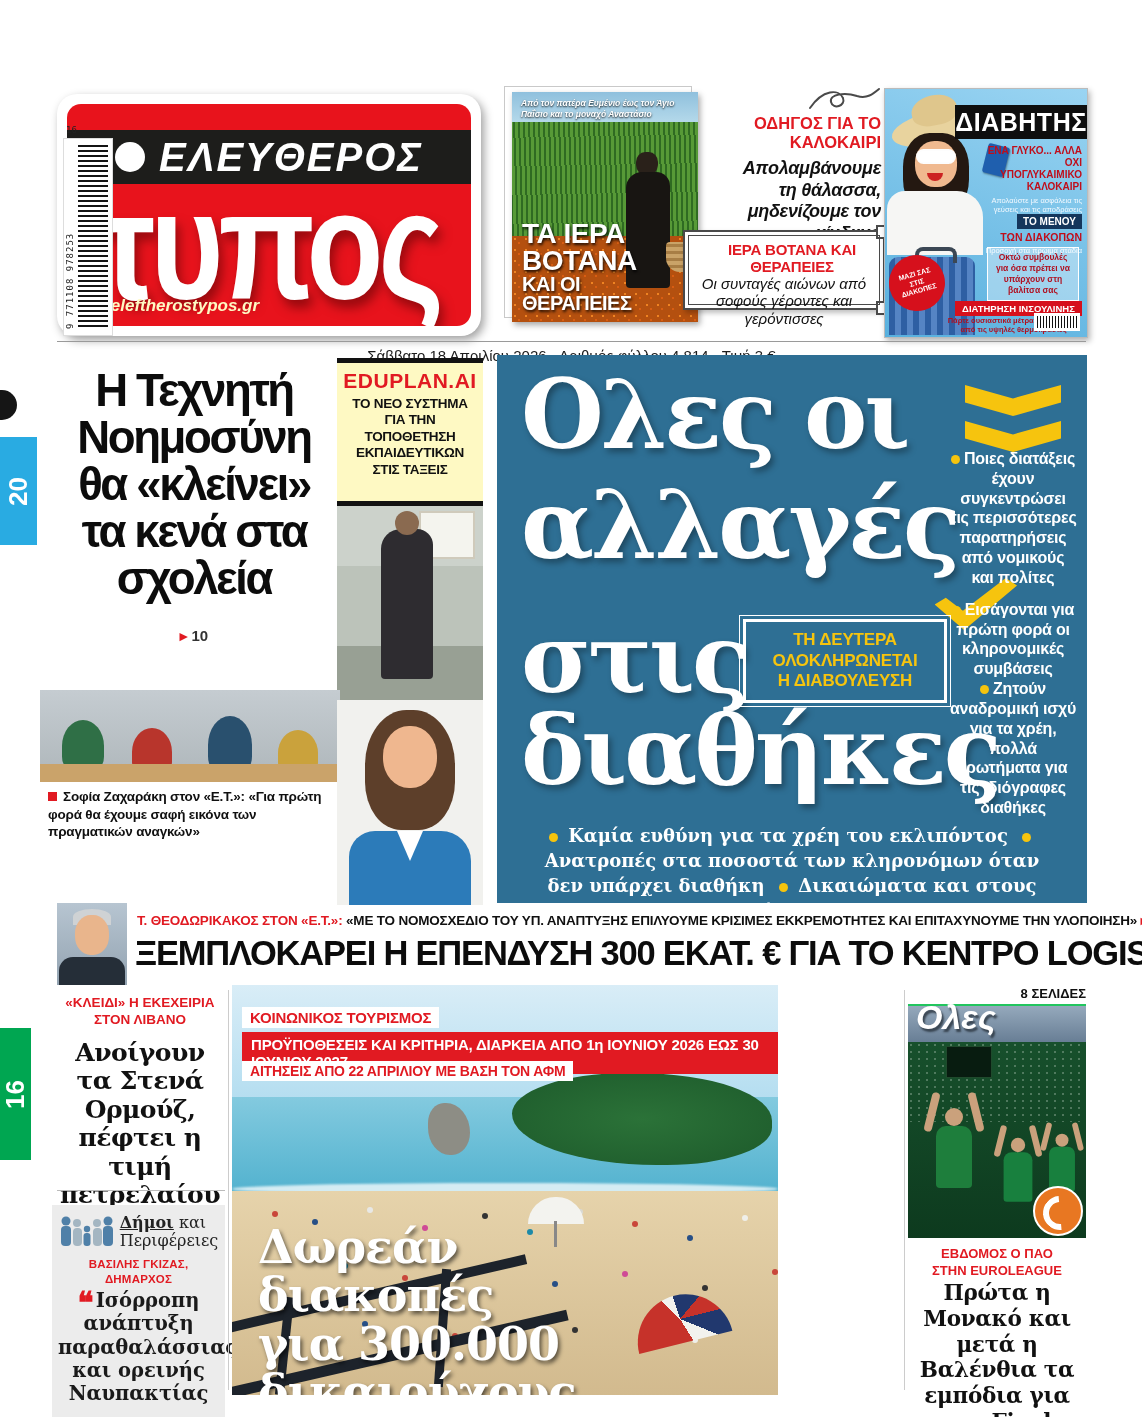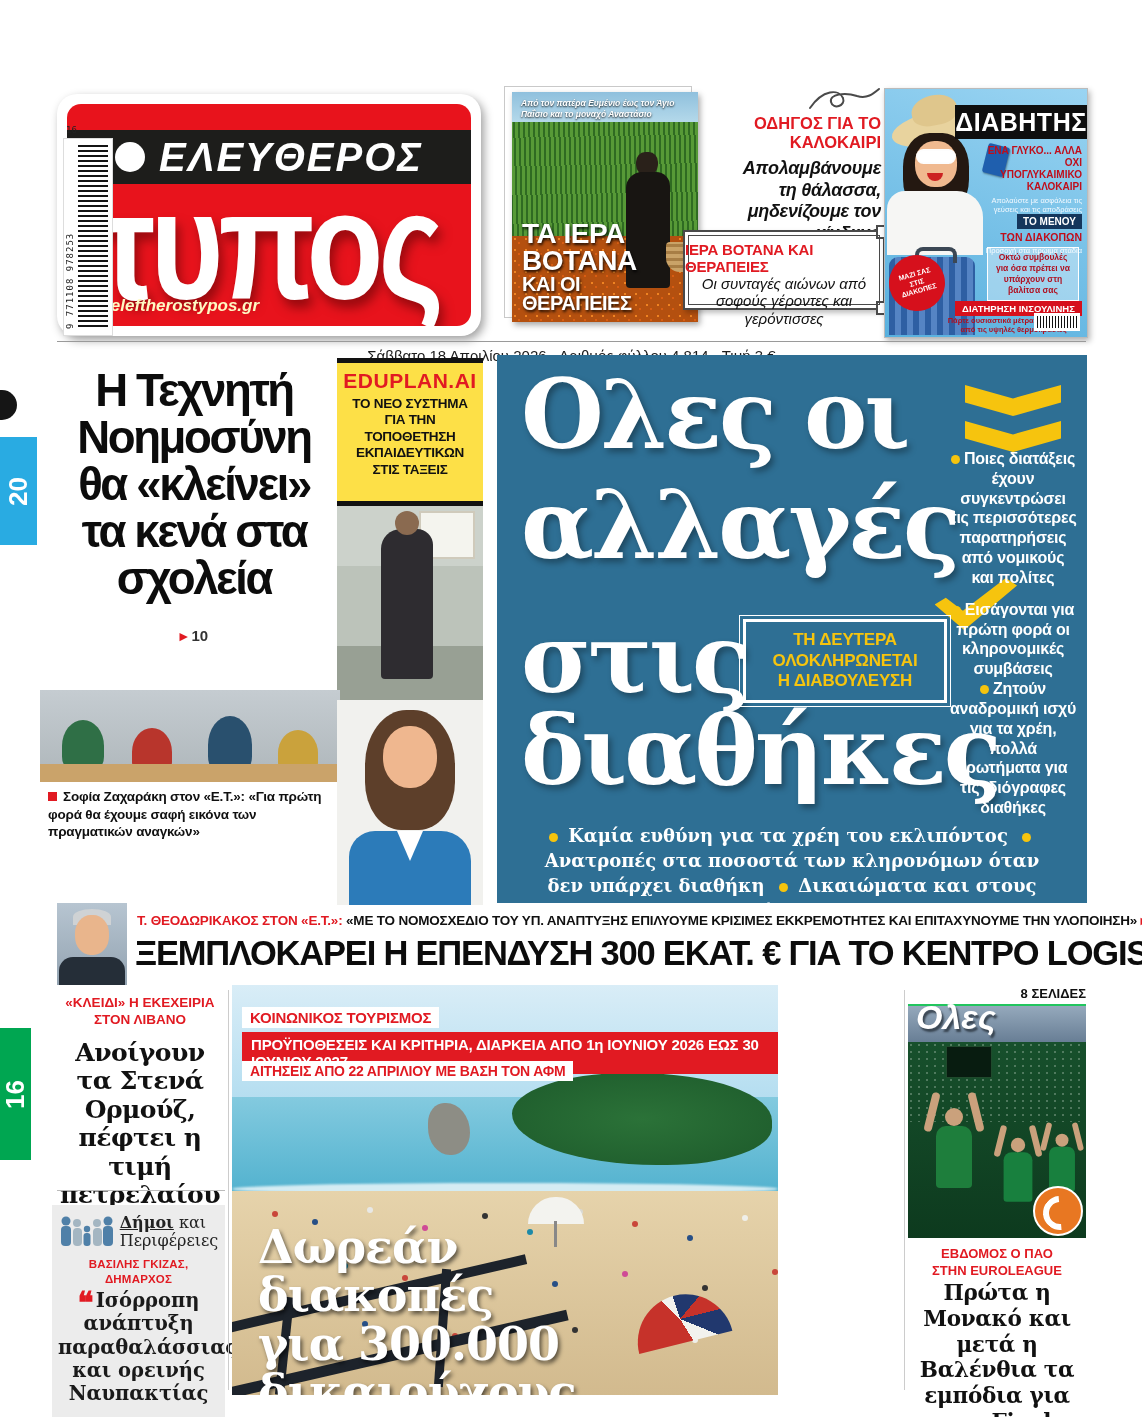--- a/index.html
+++ b/index.html
@@ -61,21 +61,21 @@
   .guide{left:733px;top:86px;width:148px;text-align:right;}
   .guide svg{display:block;margin-left:auto;}
   .g-kick{color:#e11a22;font-weight:bold;font-size:16.5px;line-height:1.15;margin-top:2px;}
   .g-text{font-style:italic;font-weight:bold;font-size:18px;line-height:1.2;margin-top:6px;letter-spacing:-.3px;}
 
   .obox{left:683px;top:230px;width:198px;height:76px;border:2px solid #4a4a4a;background:#fff;
         box-shadow:2px 3px 5px rgba(0,0,0,.25);}
   .obox::after{content:"";position:absolute;inset:3px;border:1px solid #4a4a4a;}
   .knob{position:absolute;width:10px;height:10px;background:#fff;border:2px solid #4a4a4a;}
   .knob.tr{right:-7px;top:-7px;} .knob.br{right:-7px;bottom:-7px;}
-  .ob-title{margin-top:9px;text-align:left;color:#e11a22;font-weight:bold;font-size:15px;letter-spacing:-.2px;position:relative;z-index:2;}
+  .ob-title{margin-top:9px;text-align:center;color:#e11a22;font-weight:bold;font-size:15px;letter-spacing:-.2px;position:relative;z-index:2;margin-left:16px;}
   .ob-text{text-align:center;font-style:italic;font-size:15px;line-height:1.15;position:relative;z-index:2;}
 
   
   .mag{left:884px;top:88px;width:202px;height:248px;background:linear-gradient(200deg,#9ad4f2,#58b0de);
        border:1px solid #bbb;box-shadow:2px 3px 6px rgba(0,0,0,.3);}
   .mag .sheet{position:absolute;right:-7px;top:-7px;width:100%;height:100%;background:#fff;border:1px solid #c9c9c9;z-index:-1;}
   .mag-band{position:absolute;left:70px;right:0;top:16px;height:34px;background:#0e0e0e;display:flex;
             align-items:center;justify-content:center;color:#fff;font-weight:bold;font-size:25px;letter-spacing:.5px;}
   .hat{position:absolute;left:6px;top:22px;width:92px;height:34px;background:#e8d39e;border-radius:50%;transform:rotate(-12deg);}
   .hat::after{content:"";position:absolute;left:24px;top:-16px;width:46px;height:30px;background:#dfc68c;border-radius:50% 50% 40% 40%;}
@@ -109,21 +109,21 @@
   
   .dateline{left:57px;top:341px;width:1029px;border-top:1px solid #9a9a9a;padding-top:5px;text-align:center;
             font-size:15px;color:#1c1c1c;}
 
   
   .lead{left:53px;top:366px;width:282px;text-align:center;}
   .ll-line{font-weight:bold;font-size:47px;line-height:1.0;letter-spacing:-2.5px;color:#0c0c0c;transform:scaleX(.97);}
   .pref{margin-top:26px;font-size:15px;color:#333;font-weight:bold;}
   .arrow{color:#e11a22;font-weight:bold;}
 
-  .eduplan{left:337px;top:358px;width:146px;height:138px;background:#fde047;border-top:5px solid #121212;
+  .eduplan{left:337px;top:358px;width:146px;height:138px;background:#fef9c3;border-top:5px solid #121212;
            border-bottom:5px solid #121212;text-align:center;z-index:4;}
   .ep-title{color:#e11a22;font-weight:bold;font-size:21px;margin-top:6px;letter-spacing:.5px;}
   .ep-text{font-weight:bold;font-size:13.5px;line-height:1.22;margin-top:3px;letter-spacing:-.3px;padding:0 4px;}
 
   
   .photo{overflow:hidden;}
   .teacher{left:337px;top:501px;width:146px;height:202px;background:linear-gradient(#ccd2cb 0 32%,#bcc3ba 32% 72%,#98a094 72%);}
   .teacher .board{position:absolute;right:8px;top:10px;width:52px;height:44px;background:#f4f4ee;border:2px solid #cfcabb;}
   .teacher .fig{position:absolute;left:44px;top:28px;width:52px;height:150px;background:#2e2c30;border-radius:20px 16px 4px 4px;}
   .teacher .fig::before{content:"";position:absolute;left:14px;top:-18px;width:24px;height:24px;border-radius:50%;background:#8a6a50;}

